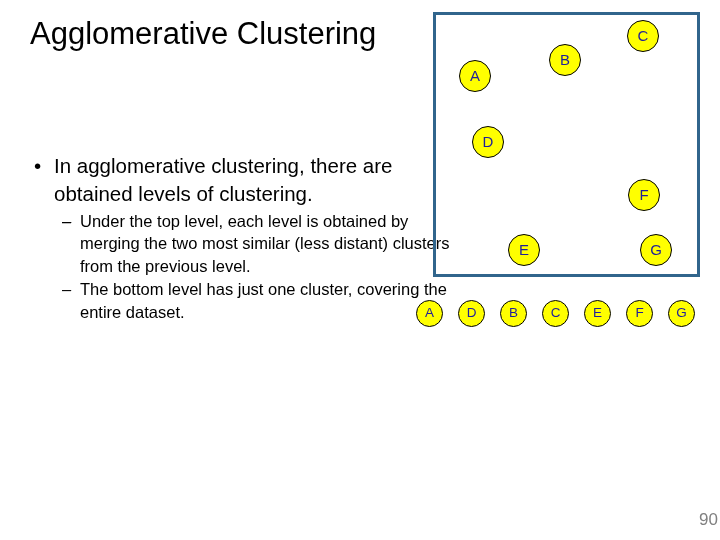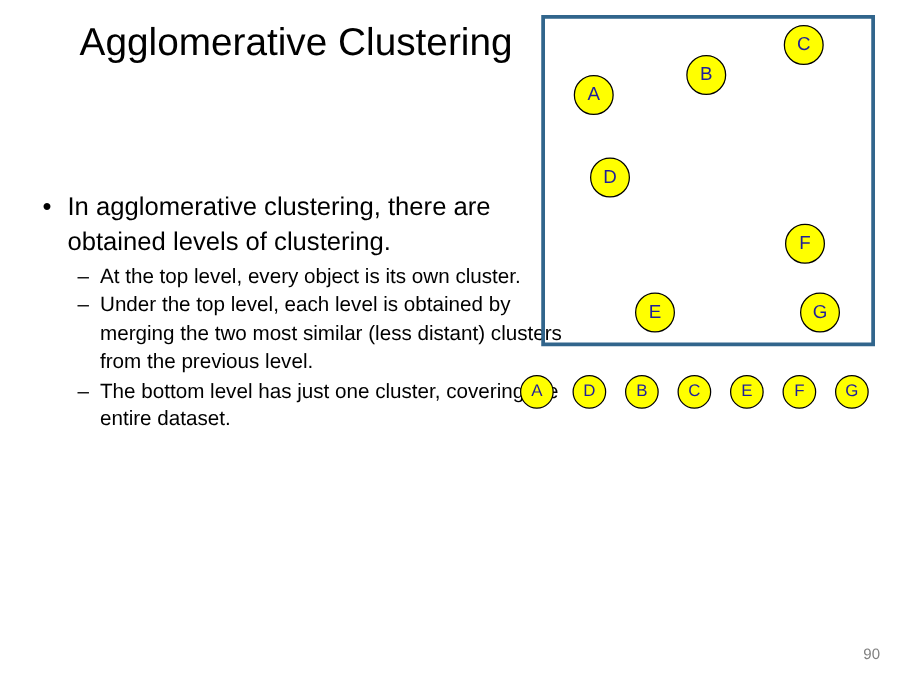--- a/index.html
+++ b/index.html
@@ -22,21 +22,21 @@
     width: 720px;
     height: 540px;
   }
 
   
   #title {
     position: absolute;
     left: 30px;
     top: 14px;
     width: 380px;
-    text-align: right;
+    text-align: left;
     font-size: 31px;
     line-height: 1.28;
     color: #000;
   }
 
   
   #bodytext {
     position: absolute;
     left: 18px;
     top: 152px;
@@ -103,43 +103,42 @@
   .node.small {
     width: 27px;
     height: 27px;
     line-height: 24px;
     font-size: 13.5px;
   }
 
   
   #slidenum {
     position: absolute;
-    right: 16px;
+    right: 2px;
     bottom: 10px;
-    font-size: 12px;
+    font-size: 17px;
     color: #808080;
   }
 </style>
 </head>
 <body>
 
 <div id="slide">
 
   <div id="title">Agglomerative Clustering</div>
 
   <div id="bodytext">
 
     <div class="lvl1">
       <span class="bullet">•</span>
       <span>In agglomerative clustering, there are obtained levels of clustering.</span>
     </div>
 
     <div class="lvl2">
       <span class="dash">–</span>
-      <span>At the top level, every object is its own cluster.</span>
     </div>
 
     <div class="lvl2">
       <span class="dash">–</span>
       <span>Under the top level, each level is obtained by merging the two most similar (less distant) clusters from the previous level.</span>
     </div>
 
     <div class="lvl2">
       <span class="dash">–</span>
       <span>The bottom level has just one cluster, covering the entire dataset.</span>

